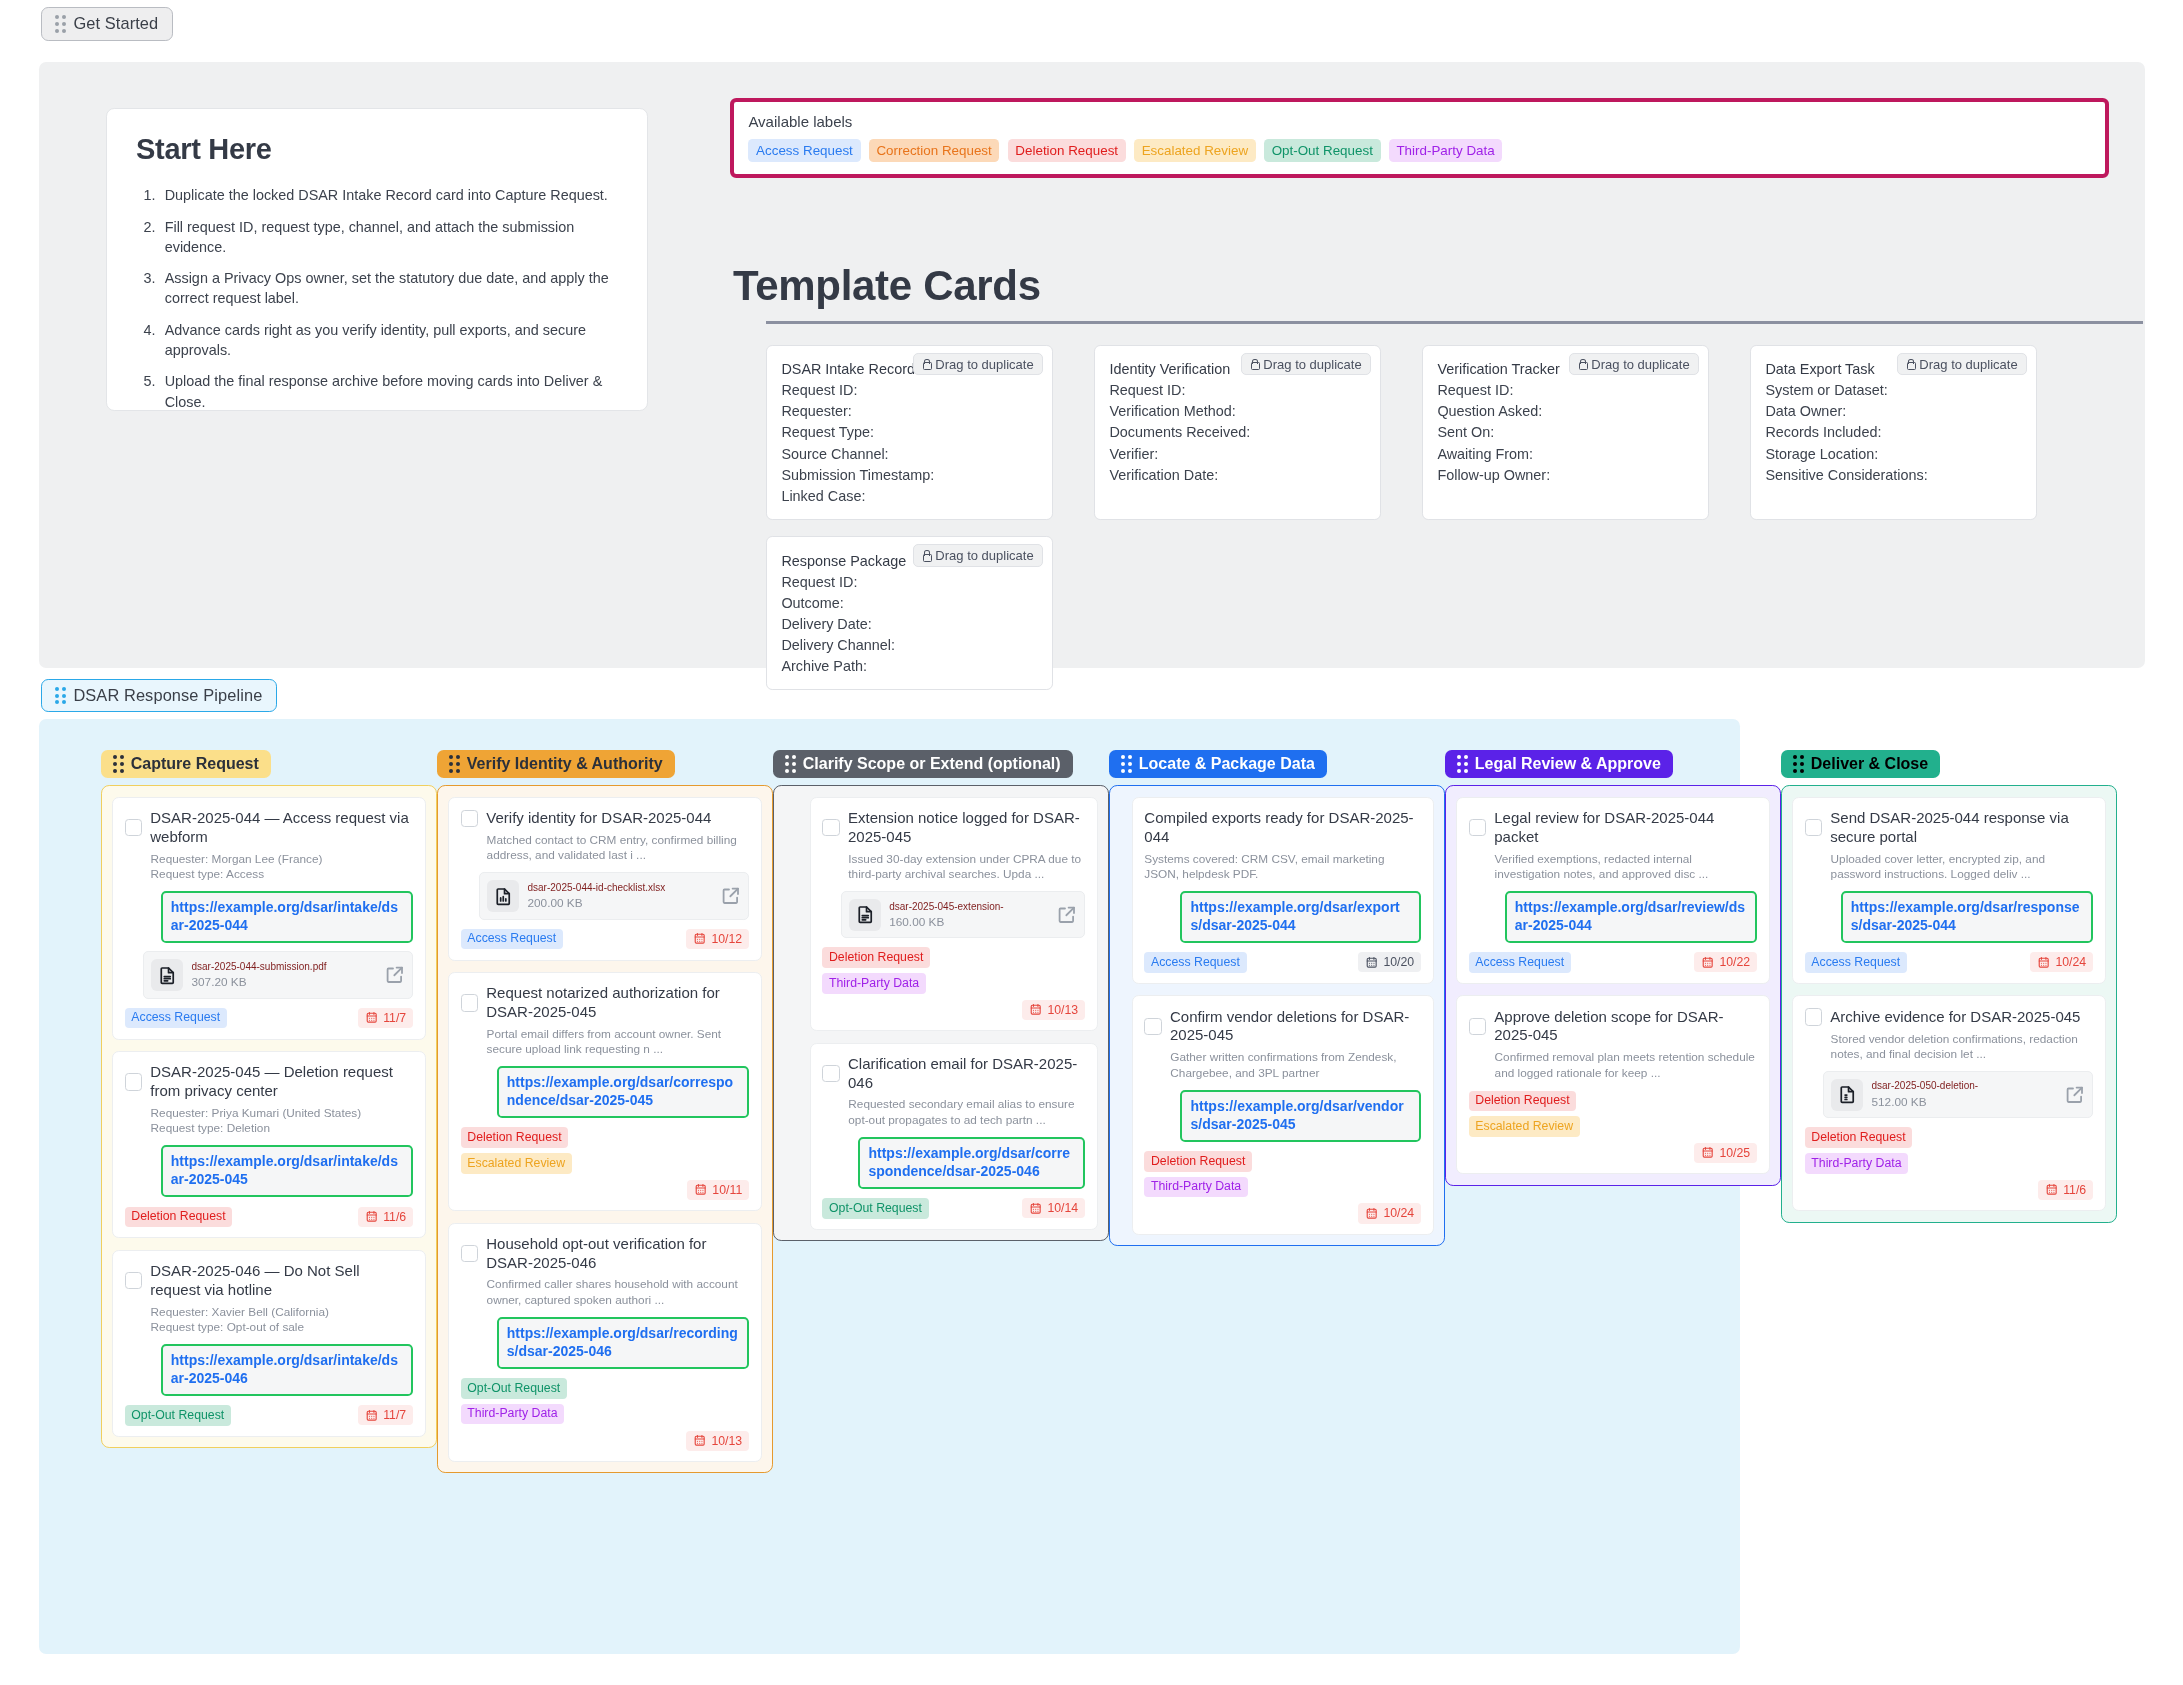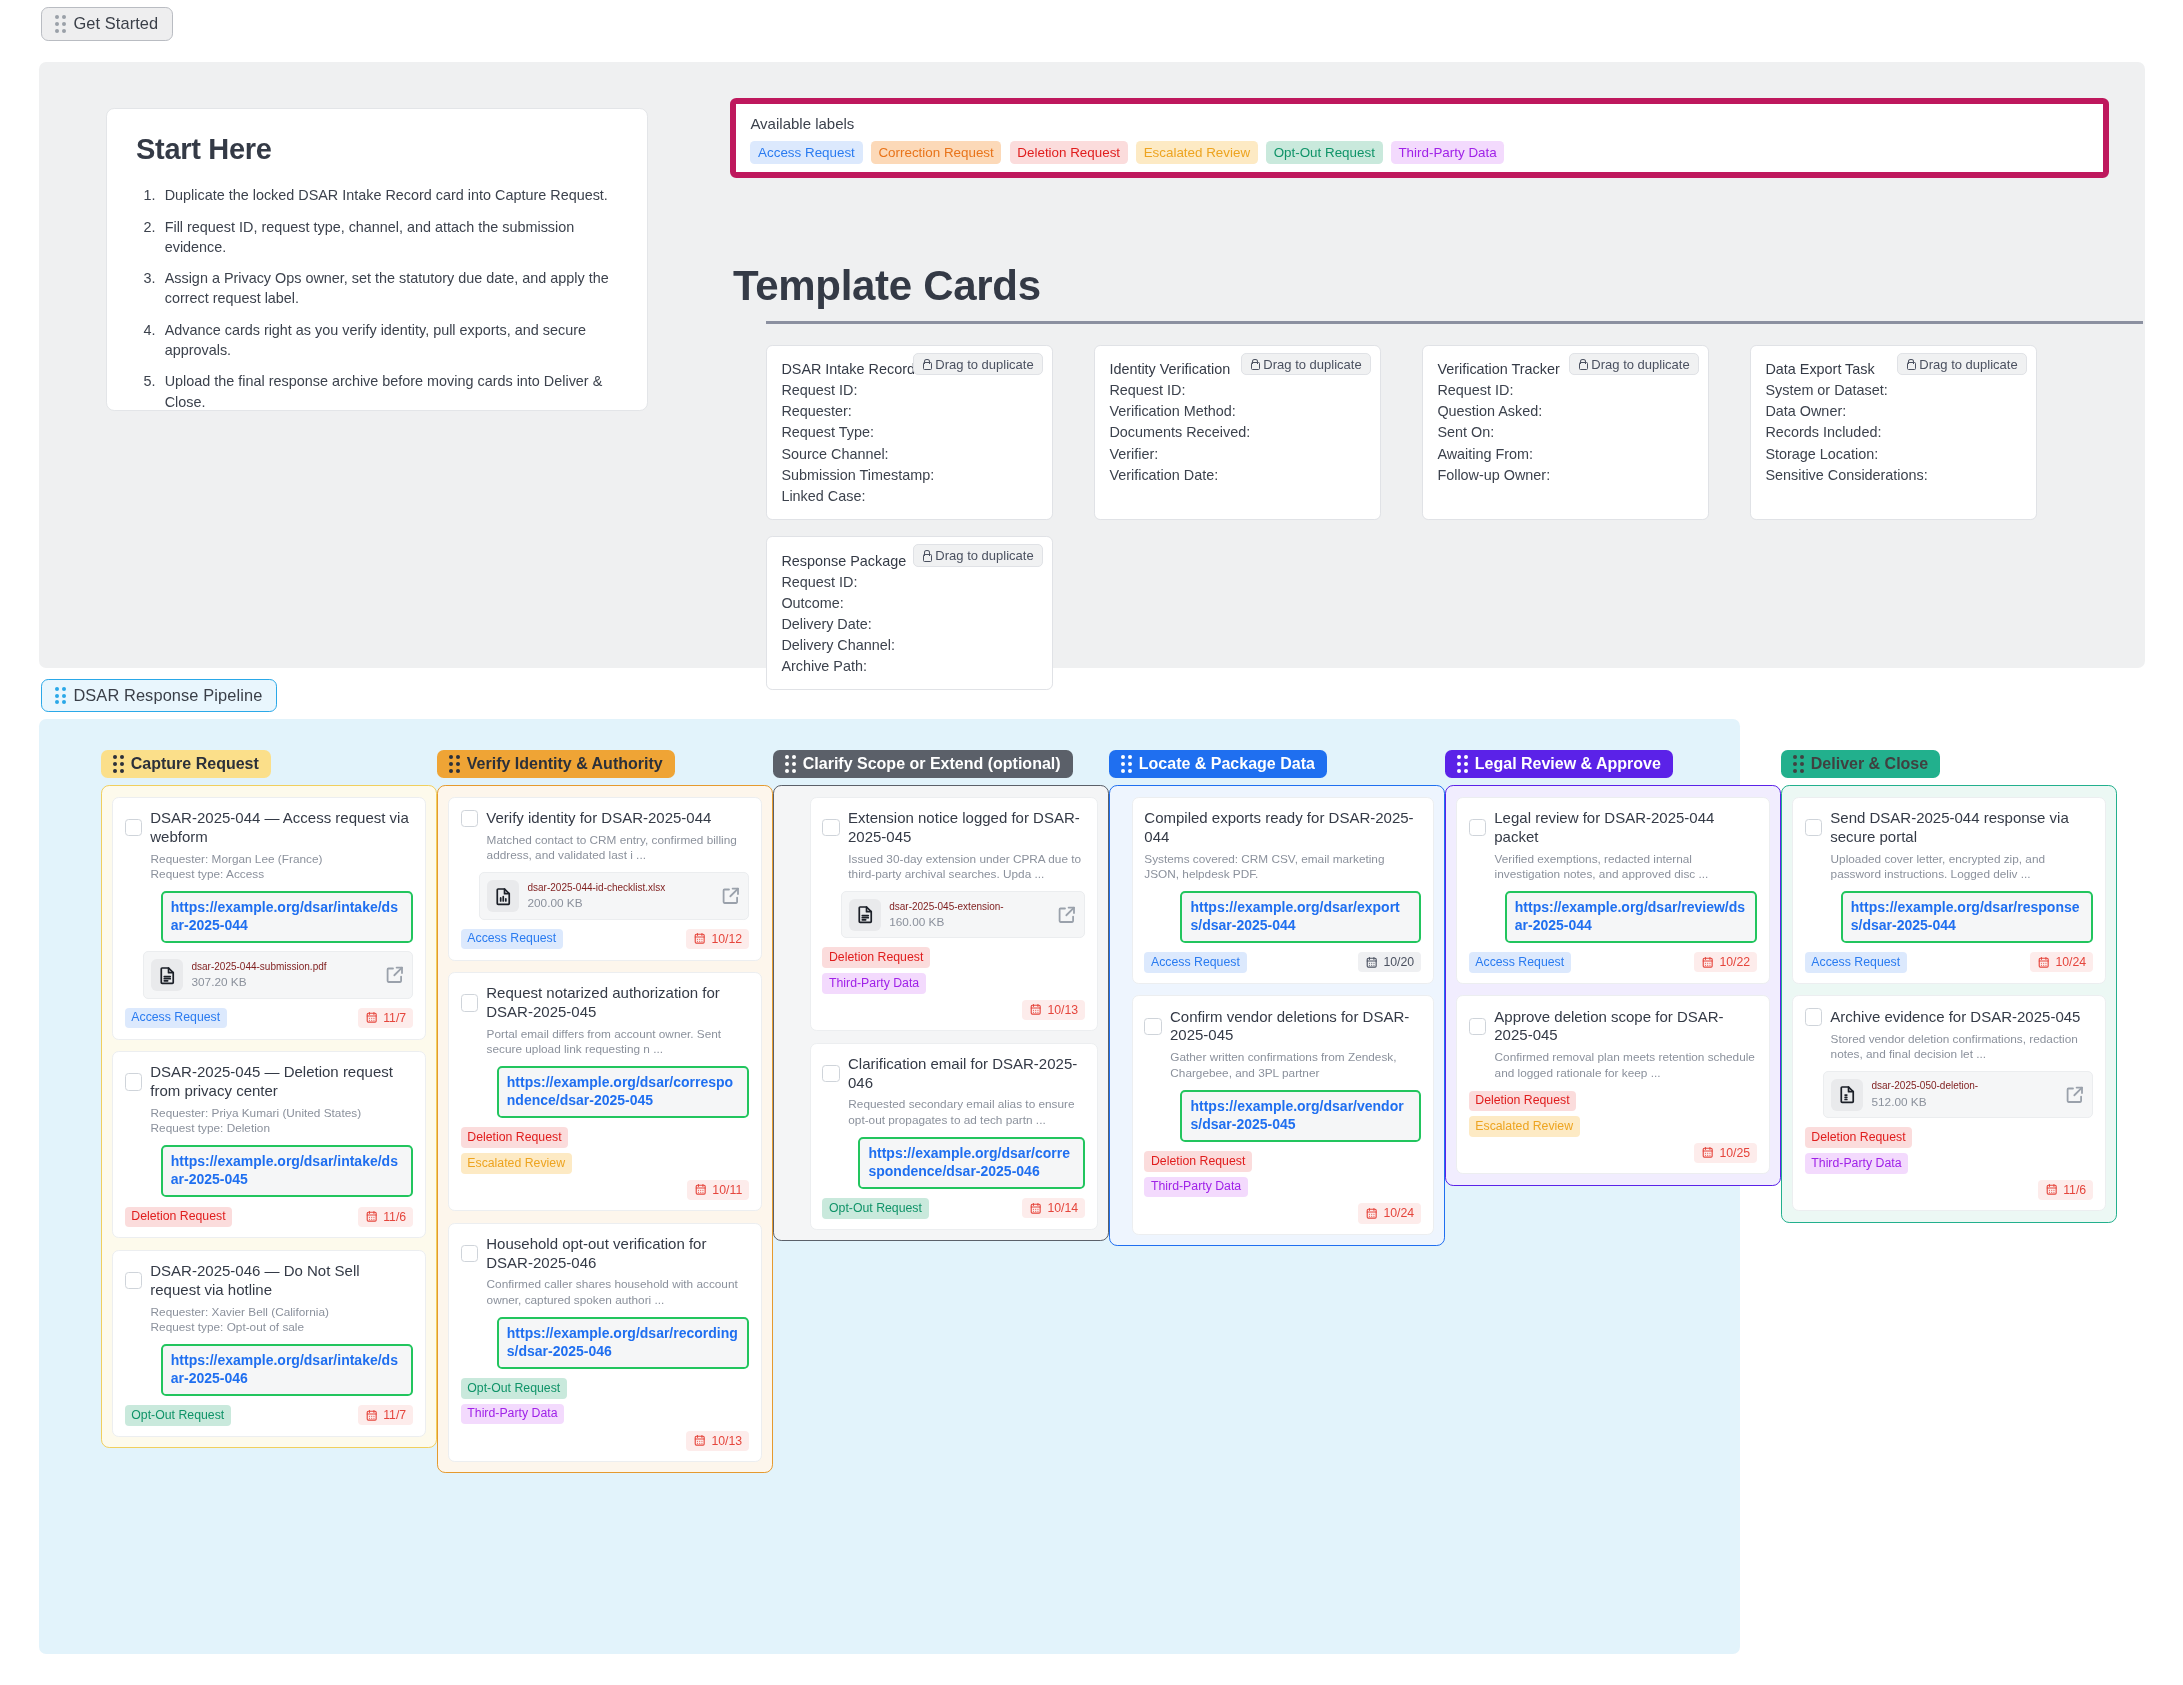--- a/index.html
+++ b/index.html
@@ -50,21 +50,21 @@
   .start-here ol { margin: 0 0 0 23.6px; }
   .start-here li {
     font-size: 14.4px; line-height: 1.4; color: #3c424d;
     margin-bottom: 11.3px; padding-left: 5.1px;
   }
 
   
   .labels-box {
     position: absolute; left: 691px; top: 36px;
     width: 1379px; height: 80px;
-    background: #ffffff; border: 6px solid #be185d; border-radius: 6.2px;
+    background: #ffffff; border: 4px solid #be185d; border-radius: 6.2px;
     padding: 11.3px 14.4px;
   }
   .labels-title { font-size: 15px; color: #3c424d; margin-bottom: 9.2px; }
   .labels-row { display: flex; gap: 8.2px; }
   .chip {
     display: inline-block; border-radius: 4.6px;
     padding: 3.1px 7.7px; font-size: 13.4px; line-height: 1.25; white-space: nowrap;
   }
 
   
@@ -806,21 +806,21 @@
                         <path d="M12 16.5h.01" fill="none" stroke="#e5453c" stroke-width="2" stroke-linecap="round" stroke-linejoin="round"></path>
                         <path d="M16 16.5h.01" fill="none" stroke="#e5453c" stroke-width="2" stroke-linecap="round" stroke-linejoin="round"></path>
                       </svg>
                       <span>10/25</span>
                     </div>
                   </div>
                 </div>
               </div>
             </div>
           </div></div>
-        <div class="column"><div class="col-head" style="background: rgb(34, 176, 141); color: #404040;">
+        <div class="column"><div class="col-head" style="background: rgb(34, 176, 141); color: #000000;">
             <span class="grip">
               <i></i>
               <i></i>
               <i></i>
               <i></i>
               <i></i>
               <i></i>
             </span>
             <span>Deliver &amp; Close</span>
           </div><div class="col-body" style="background: rgb(236, 248, 244); border-color: rgb(34, 176, 141);">

